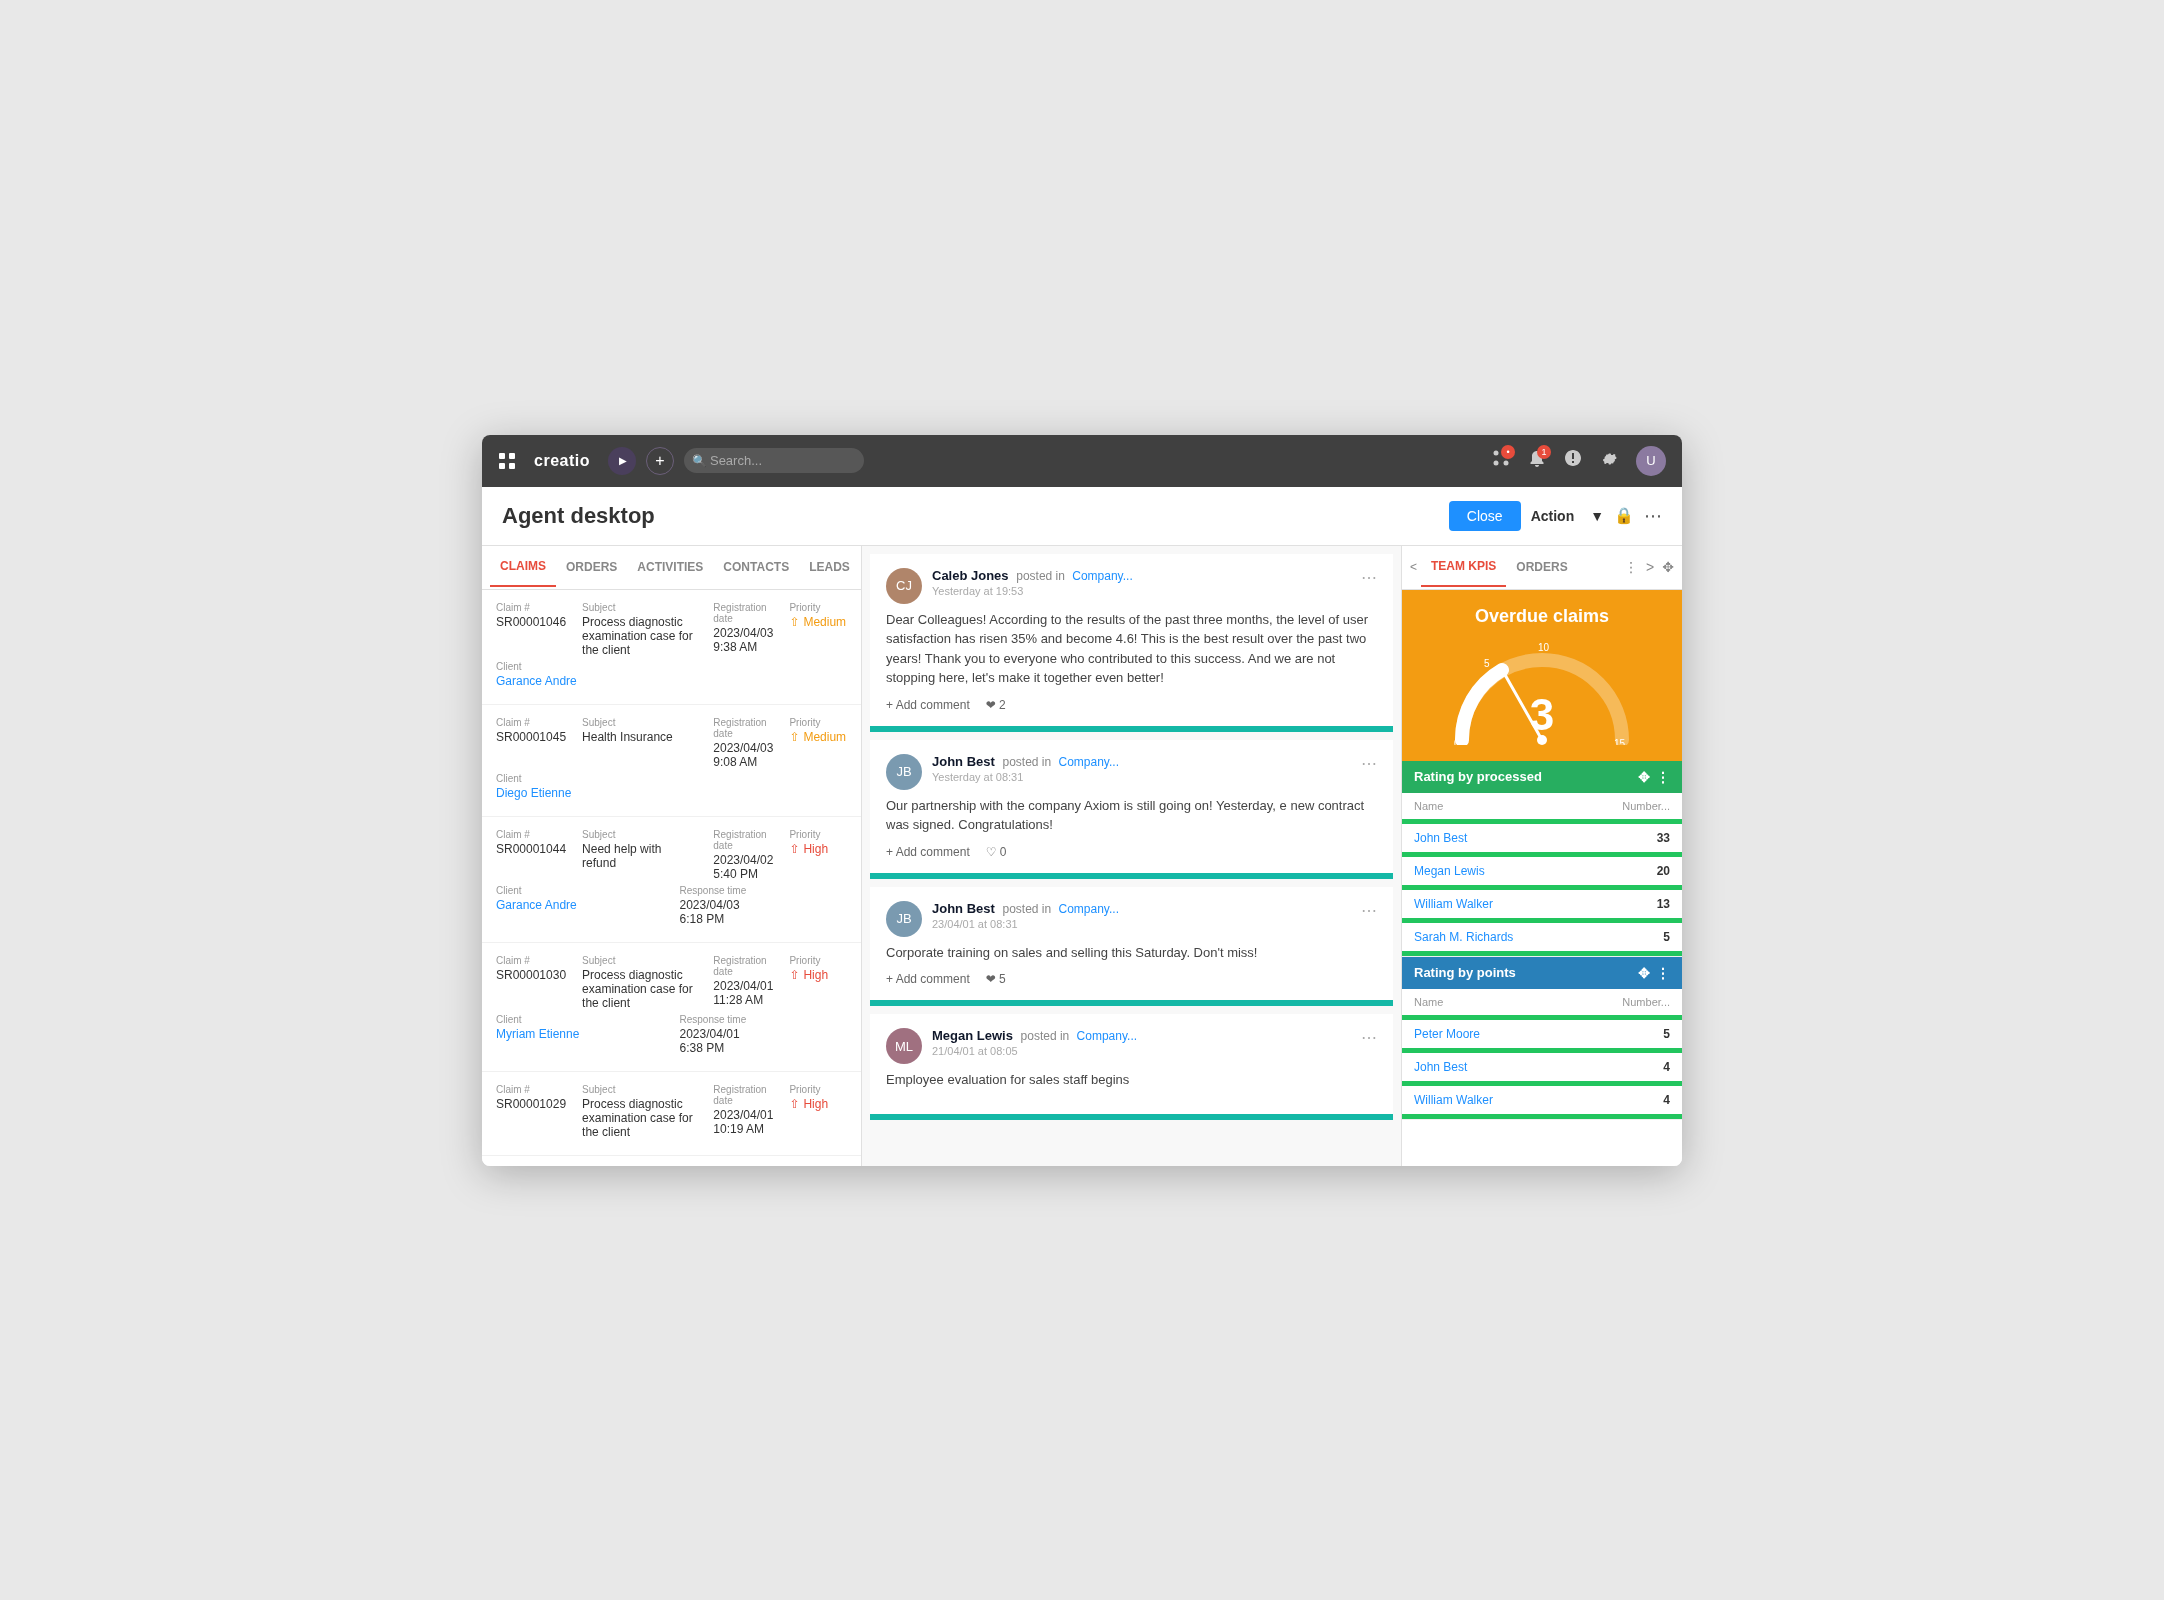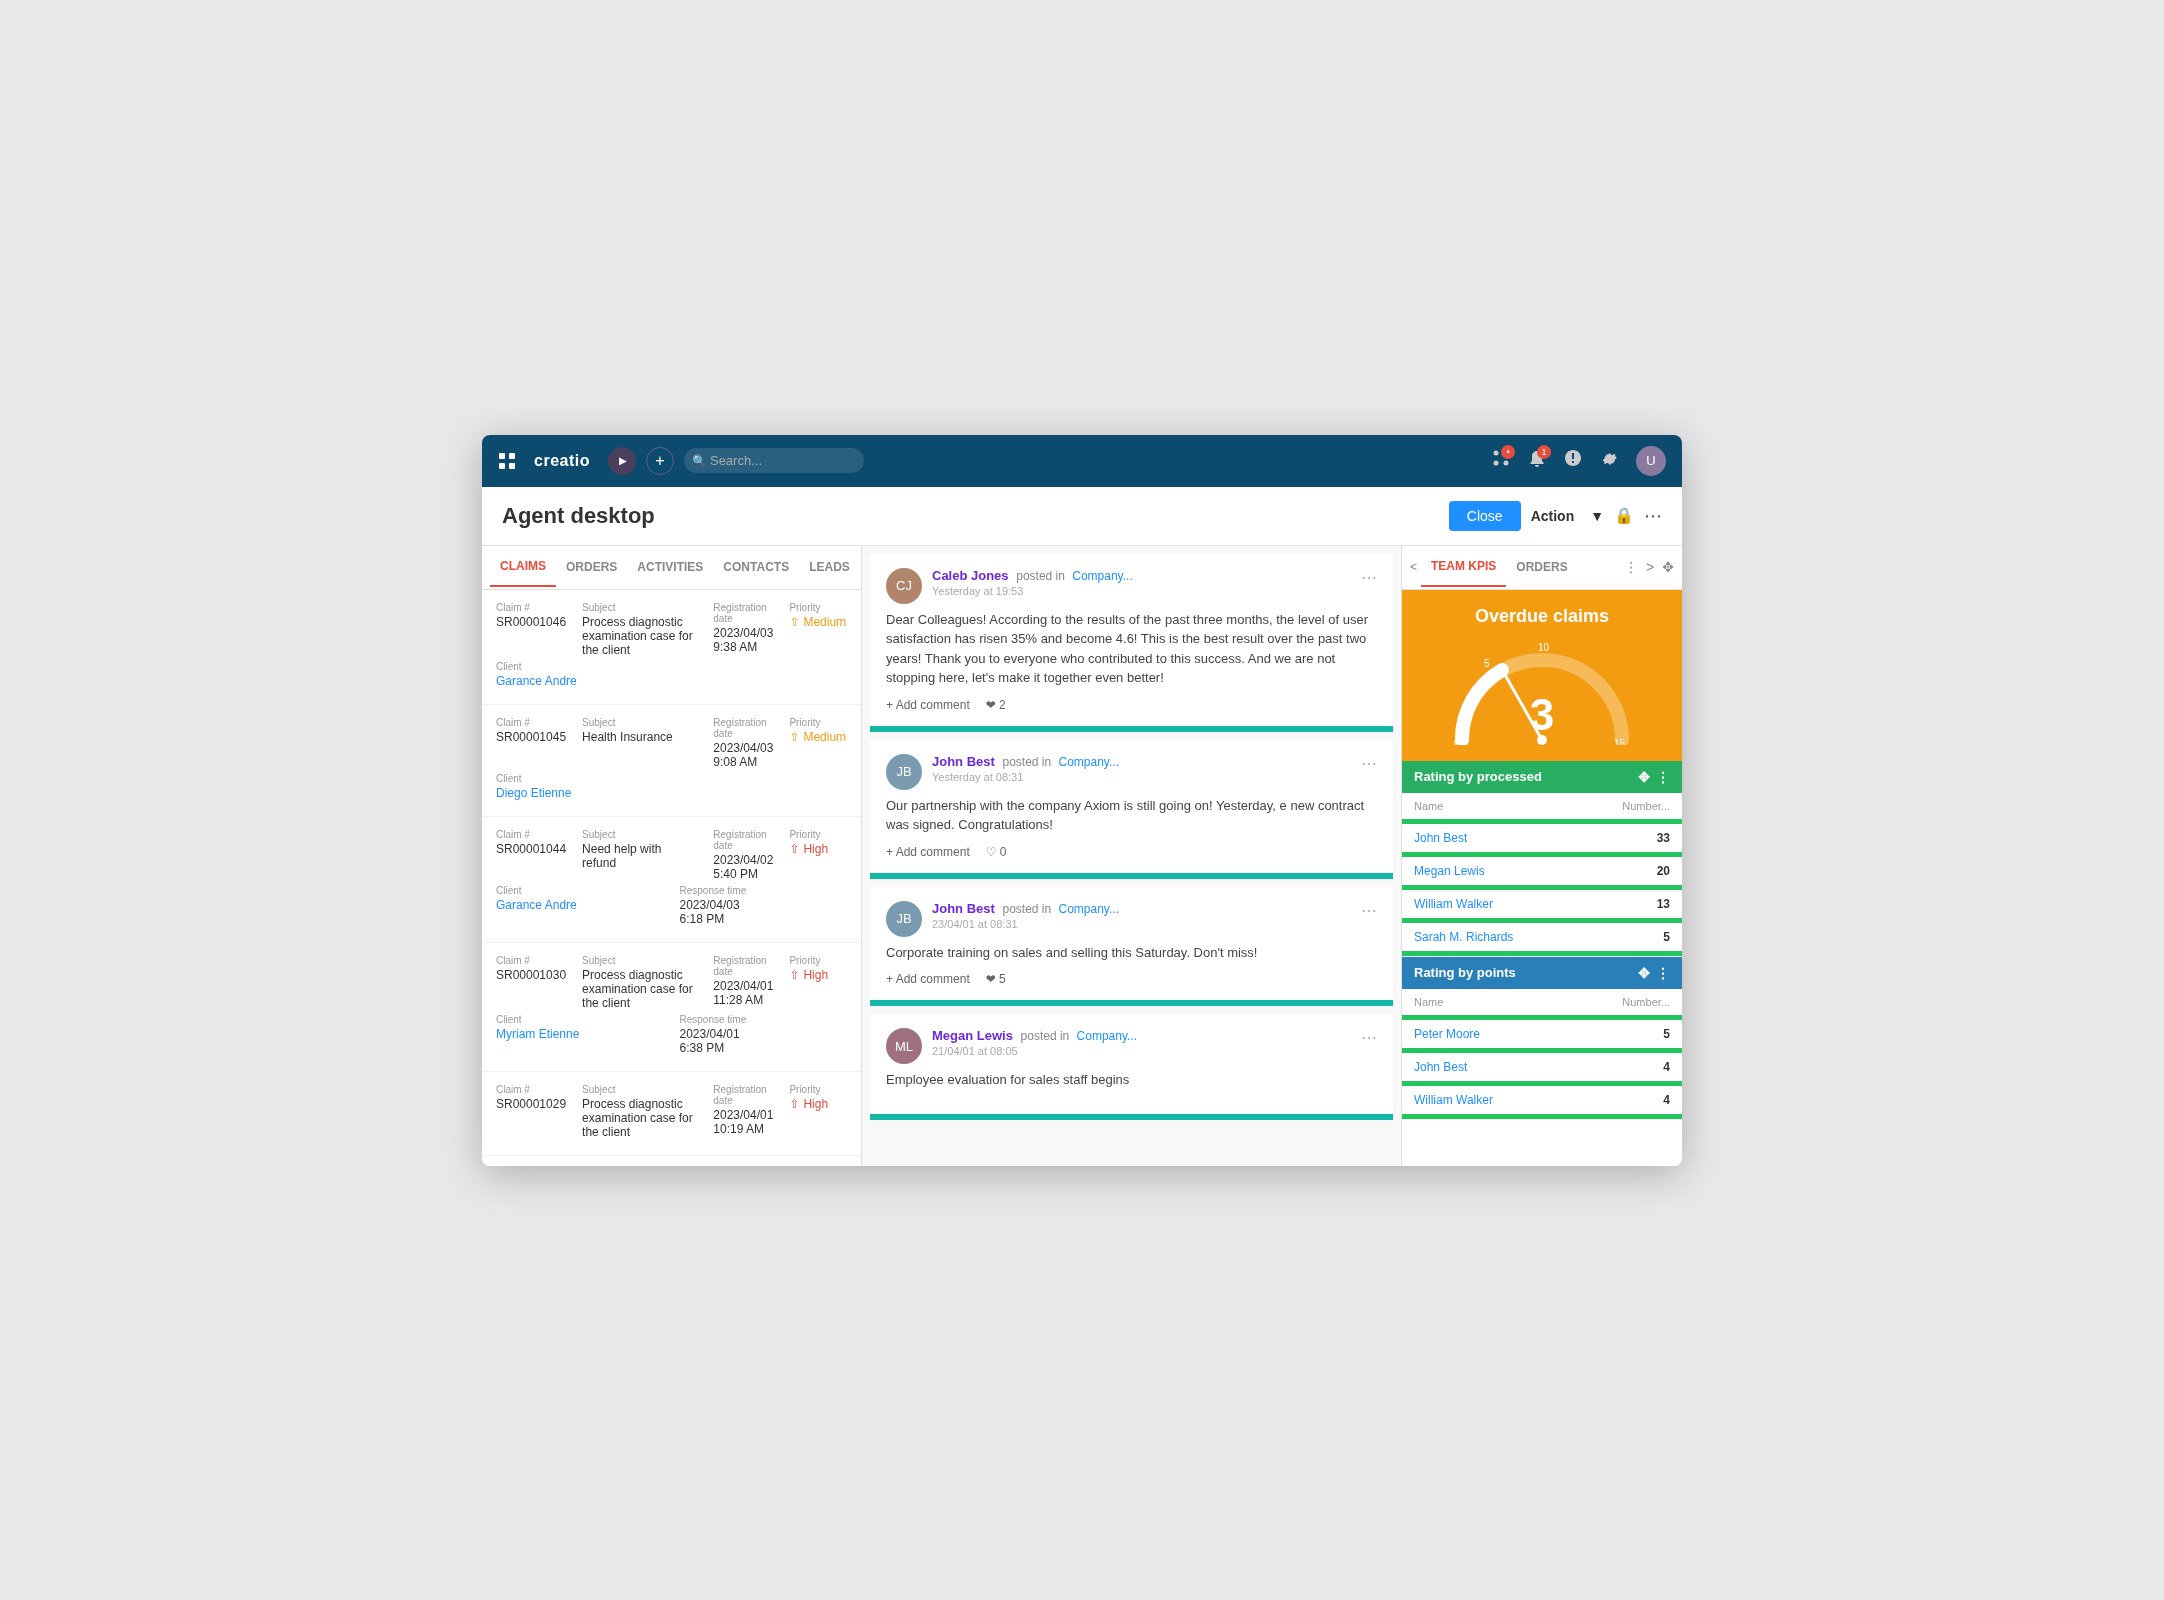--- a/index.html
+++ b/index.html
@@ -16,21 +16,21 @@
     .app-window {
       width: 1200px;
       background: #f5f5f5;
       border-radius: 8px;
       box-shadow: 0 8px 40px rgba(0,0,0,0.25);
       overflow: hidden;
     }
 
     
     .top-nav {
-      background: #0c4a6e;
+      background: #404040;
       height: 52px;
       display: flex;
       align-items: center;
       padding: 0 16px;
       gap: 10px;
     }
     .nav-grid-icon { color: #fff; font-size: 18px; cursor: pointer; display: flex; align-items: center; }
     .nav-logo { color: #fff; font-size: 16px; font-weight: 600; letter-spacing: 0.5px; margin: 0 8px; }
     .nav-play-btn {
       width: 28px; height: 28px; border-radius: 50%; background: #4a3f5c;
@@ -142,21 +142,21 @@
       margin: 8px;
       padding: 14px 16px;
       border-bottom: 6px solid #14b8a6;
     }
     .feed-header { display: flex; align-items: flex-start; gap: 10px; margin-bottom: 6px; }
     .feed-avatar {
       width: 36px; height: 36px; border-radius: 50%; background: #c0a080;
       display: flex; align-items: center; justify-content: center; color: #fff; font-size: 13px; flex-shrink: 0;
     }
     .feed-meta { flex: 1; }
-    .feed-author { font-size: 13px; font-weight: 600; color: #6d28d9; display: inline; text-align: center; }
+    .feed-author { font-size: 13px; font-weight: 600; color: #0f172a; display: inline; text-align: center; }
     .feed-posted { font-size: 12px; color: #888; display: inline; margin: 0 4px; }
     .feed-company { font-size: 12px; color: #1e90ff; display: inline; cursor: pointer; }
     .feed-dots { color: #aaa; cursor: pointer; font-size: 16px; margin-left: auto; }
     .feed-timestamp { font-size: 11px; color: #aaa; margin-top: 2px; }
     .feed-text { font-size: 13px; color: #444; line-height: 1.5; margin-bottom: 10px; }
     .feed-actions { display: flex; align-items: center; gap: 16px; }
     .feed-action-btn { display: flex; align-items: center; gap: 4px; color: #666; font-size: 12px; cursor: pointer; }
     .feed-like { display: flex; align-items: center; gap: 4px; color: #666; font-size: 12px; }
 
     

